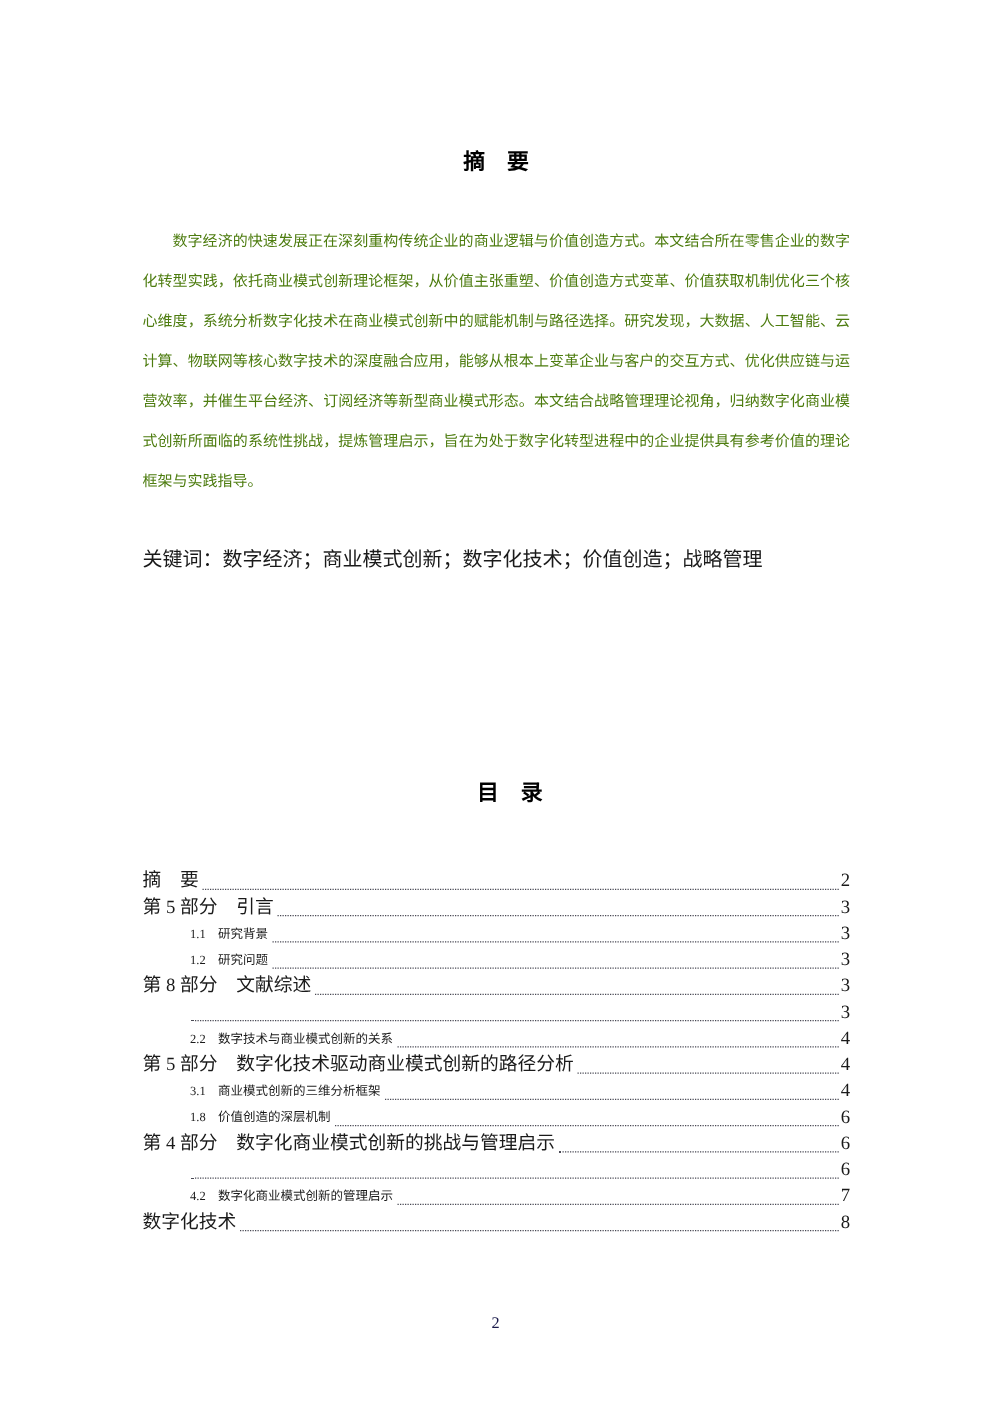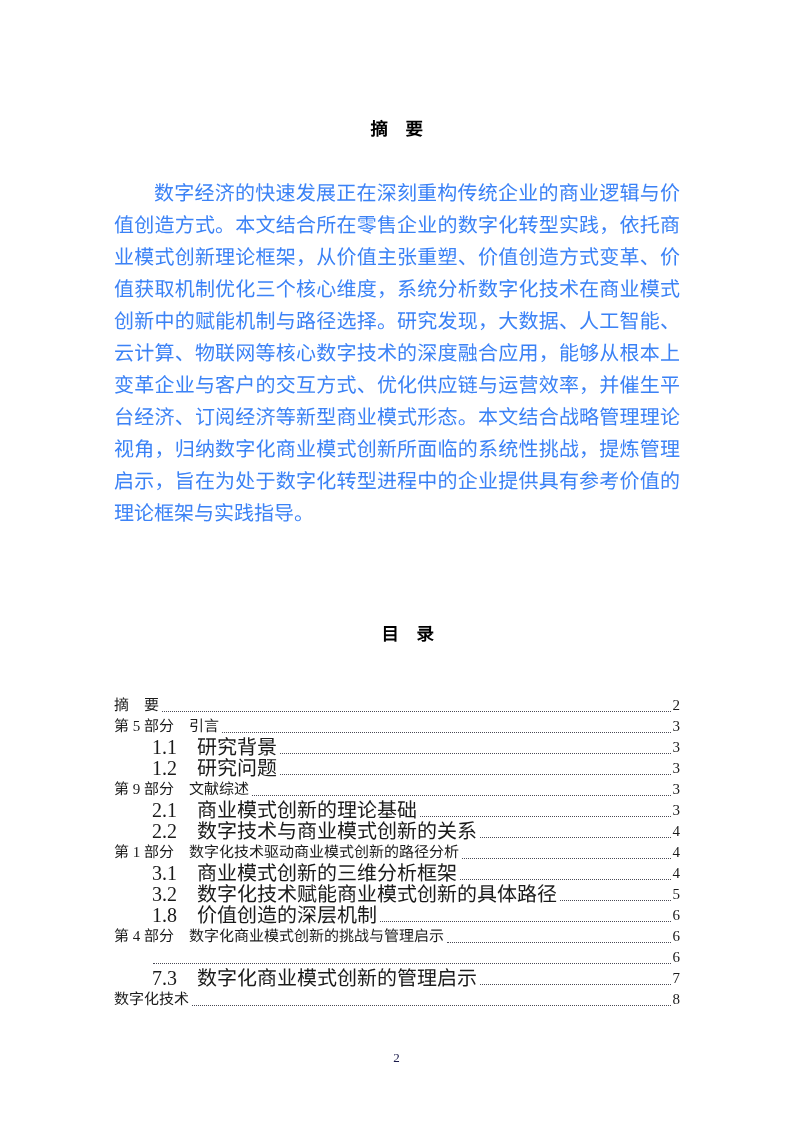--- a/index.html
+++ b/index.html
@@ -50,26 +50,26 @@
     width: 566px;
   }
   .heading-gap {
     display: inline-block;
     width: 17px;
   }
 
   
   .abstract-body {
     margin-top: 37px;
-    font-size: 20px;
+    font-size: 12px;
     line-height: 32px;
     text-align: justify;
     text-justify: inter-ideograph;
     text-indent: 2em;
-    color: #3b82f6;
+    color: #4d7c0f;
   }
   .keywords {
     margin-top: 32px;
     font-size: 16px;
     line-height: 32px;
     text-align: left;
     color: #1a1a1a;
   }
 
   
@@ -102,21 +102,21 @@
   }
   .toc-entry .toc-page {
     flex: 0 0 auto;
     text-align: right;
     padding-left: 1px;
   }
   .toc-entry.level-2 {
     padding-left: 38px;
   }
   .toc-entry.level-2 .toc-label {
-    font-size: 20px;
+    font-size: 10px;
   }
 
   
   .page-number {
     position: absolute;
     left: 0;
     right: 0;
     top: 1038px;
     text-align: center;
     font-size: 13px;
@@ -128,20 +128,21 @@
 
 <div class="page">
   <div class="content">
 
     <div class="section-heading" id="abstract-heading">
       <span>摘</span><span class="heading-gap"></span><span>要</span>
     </div>
 
     <p class="abstract-body">数字经济的快速发展正在深刻重构传统企业的商业逻辑与价值创造方式。本文结合所在零售企业的数字化转型实践，依托商业模式创新理论框架，从价值主张重塑、价值创造方式变革、价值获取机制优化三个核心维度，系统分析数字化技术在商业模式创新中的赋能机制与路径选择。研究发现，大数据、人工智能、云计算、物联网等核心数字技术的深度融合应用，能够从根本上变革企业与客户的交互方式、优化供应链与运营效率，并催生平台经济、订阅经济等新型商业模式形态。本文结合战略管理理论视角，归纳数字化商业模式创新所面临的系统性挑战，提炼管理启示，旨在为处于数字化转型进程中的企业提供具有参考价值的理论框架与实践指导。</p>
 
+    <p class="keywords">关键词：数字经济；商业模式创新；数字化技术；价值创造；战略管理</p>
 
   </div>
 
   <div class="content" style="top:0;height:0;">
     <div class="section-heading" id="toc-heading">
       <span>目</span><span class="heading-gap"></span><span>录</span>
     </div>
 
     <div class="toc" id="toc-list">
         <div class="toc-entry level-1">
@@ -158,65 +159,59 @@
           <span class="toc-label">1.1　研究背景</span>
           <span class="toc-dots"></span>
           <span class="toc-page">3</span>
         </div>
         <div class="toc-entry level-2">
           <span class="toc-label">1.2　研究问题</span>
           <span class="toc-dots"></span>
           <span class="toc-page">3</span>
         </div>
         <div class="toc-entry level-1">
-          <span class="toc-label">第 9 部分　文献综述</span>
-          <span class="toc-dots"></span>
-          <span class="toc-page">3</span>
-        </div>
-        <div class="toc-entry level-2">
-          <span class="toc-label">2.1　商业模式创新的理论基础</span>
+          <span class="toc-label">第 8 部分　文献综述</span>
+          <span class="toc-dots"></span>
+          <span class="toc-page">3</span>
+        </div>
+        <div class="toc-entry level-2">
           <span class="toc-dots"></span>
           <span class="toc-page">3</span>
         </div>
         <div class="toc-entry level-2">
           <span class="toc-label">2.2　数字技术与商业模式创新的关系</span>
           <span class="toc-dots"></span>
           <span class="toc-page">4</span>
         </div>
         <div class="toc-entry level-1">
-          <span class="toc-label">第 1 部分　数字化技术驱动商业模式创新的路径分析</span>
+          <span class="toc-label">第 5 部分　数字化技术驱动商业模式创新的路径分析</span>
           <span class="toc-dots"></span>
           <span class="toc-page">4</span>
         </div>
         <div class="toc-entry level-2">
           <span class="toc-label">3.1　商业模式创新的三维分析框架</span>
           <span class="toc-dots"></span>
           <span class="toc-page">4</span>
         </div>
         <div class="toc-entry level-2">
-          <span class="toc-label">3.2　数字化技术赋能商业模式创新的具体路径</span>
-          <span class="toc-dots"></span>
-          <span class="toc-page">5</span>
-        </div>
-        <div class="toc-entry level-2">
           <span class="toc-label">1.8　价值创造的深层机制</span>
           <span class="toc-dots"></span>
           <span class="toc-page">6</span>
         </div>
         <div class="toc-entry level-1">
           <span class="toc-label">第 4 部分　数字化商业模式创新的挑战与管理启示</span>
           <span class="toc-dots"></span>
           <span class="toc-page">6</span>
         </div>
         <div class="toc-entry level-2">
           <span class="toc-dots"></span>
           <span class="toc-page">6</span>
         </div>
         <div class="toc-entry level-2">
-          <span class="toc-label">7.3　数字化商业模式创新的管理启示</span>
+          <span class="toc-label">4.2　数字化商业模式创新的管理启示</span>
           <span class="toc-dots"></span>
           <span class="toc-page">7</span>
         </div>
         <div class="toc-entry level-1">
           <span class="toc-label">数字化技术</span>
           <span class="toc-dots"></span>
           <span class="toc-page">8</span>
         </div>
       </div>
   </div>

